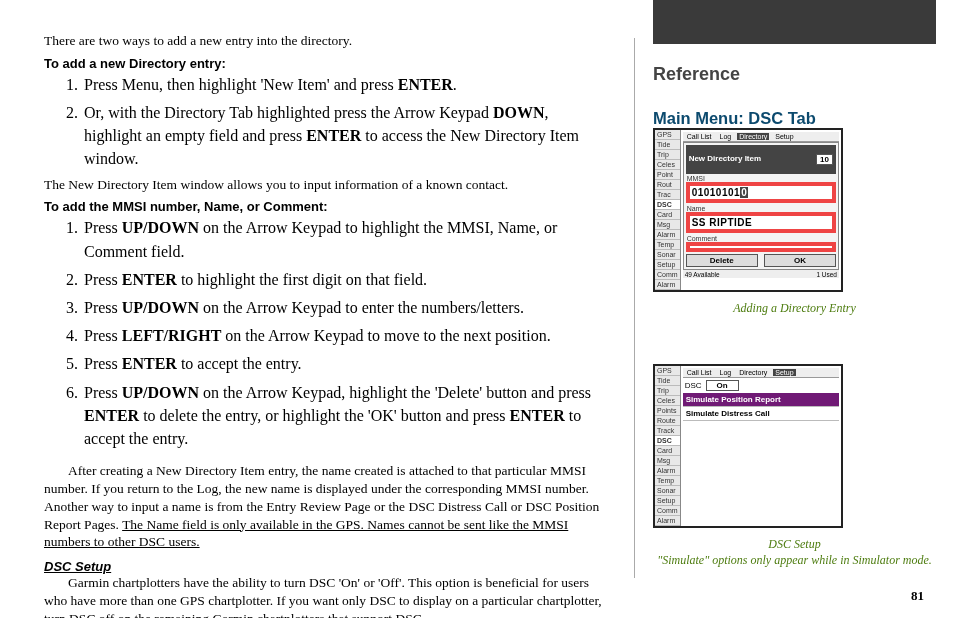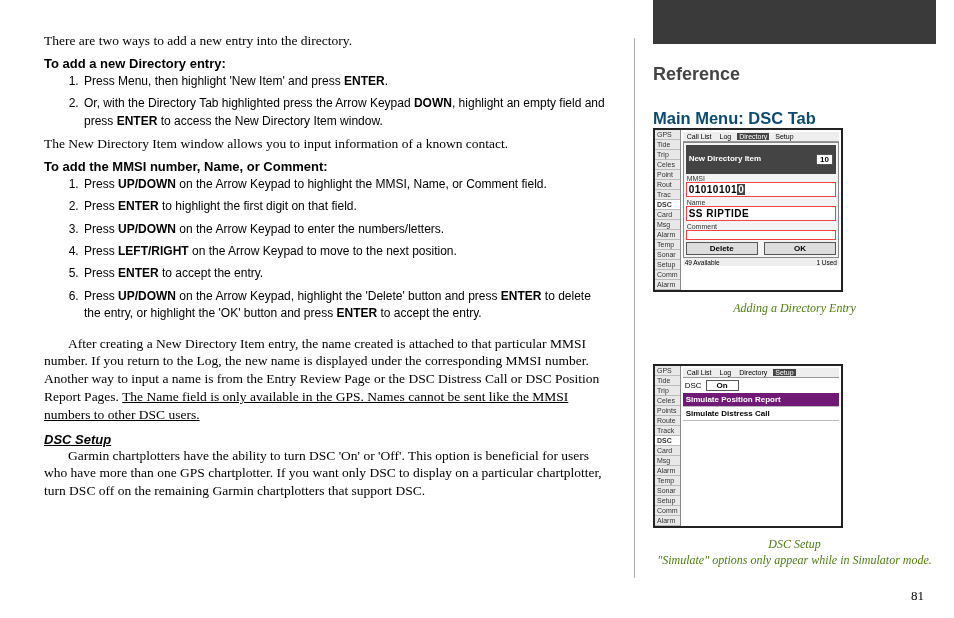--- a/index.html
+++ b/index.html
@@ -73,22 +73,22 @@
     font-weight: bold;
     font-size: 13px;
     margin-top: 6px;
     margin-bottom: 2px;
   }
   ol {
     margin-left: 26px;
     padding-left: 12px;
   }
   ol li {
-    font-family: Liberation Sans, sans-serif;
-    font-size: 12px;
+    font-family: Liberation Serif, serif;
+    font-size: 16px;
     line-height: 1.45;
     margin-bottom: 5px;
     padding-left: 2px;
   }
   ol li b { font-weight: bold; }
   .note {
     font-size: 13.5px;
     line-height: 1.32;
     margin: 2px 0 6px 0;
   }
@@ -99,20 +99,21 @@
     font-style: italic;
     font-size: 13px;
     text-decoration: underline;
     margin-top: 8px;
   }
   .page-num {
     position: absolute;
     right: 30px;
     bottom: 14px;
     font-size: 13px;
+    font-weight: bold;
   }
   
   .device {
     width: 190px;
     border: 2px solid #222;
     background: #efefef;
     font-family: Arial, sans-serif;
     font-size: 8px;
     display: flex;
   }
@@ -152,21 +153,21 @@
     padding: 2px;
   }
   .device .panel-title {
     background: #444; color:#fff;
     font-size: 8px; font-weight:bold;
     padding: 9px 3px;
     display:flex; justify-content:space-between;
   }
   .device .field-label { font-size: 7px; padding: 1px 0 0 1px; color:#333;}
   .device .field {
-    border: 1px solid #ef4444;
+    border: 4px solid #ef4444;
     background: #fff;
     padding: 1px 2px;
     font-size: 10px;
     font-weight: bold;
     margin-bottom: 1px;
     letter-spacing: 0.5px;
   }
   .device .btnrow {
     display: flex;
     justify-content: space-between;

